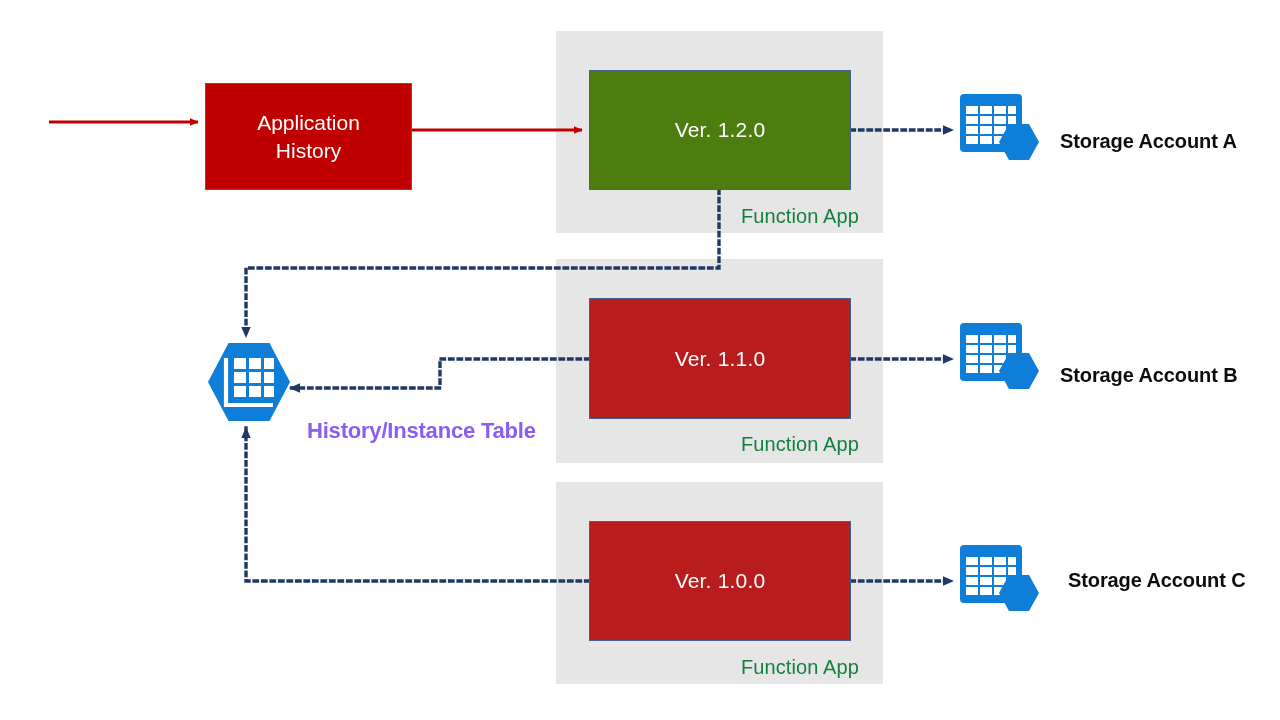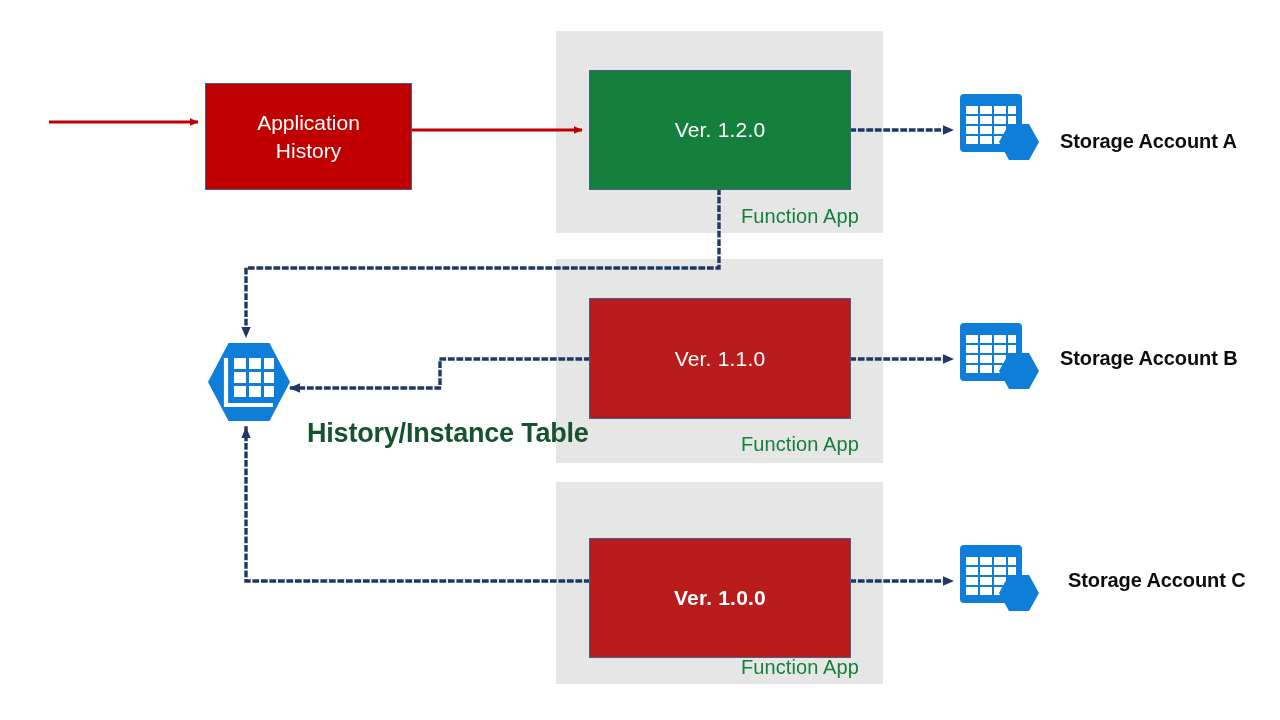--- a/index.html
+++ b/index.html
@@ -42,21 +42,21 @@
     position: absolute;
     box-sizing: border-box;
     border: 1px solid #41618f;
     display: flex;
     align-items: center;
     justify-content: center;
     color: #ffffff;
     font-size: 21px;
     letter-spacing: 0.2px;
   }
-  .ver-green { background: #15803d; }
+  .ver-green { background: #4d7c0f; }
   .ver-blue  { background: #b91c1c; }
 
   
   .router-box {
     position: absolute;
     box-sizing: border-box;
     background: #c00000;
     border: 1px solid #41618f;
     display: flex;
     flex-direction: column;
@@ -72,23 +72,23 @@
   .sa-label {
     position: absolute;
     font-size: 20px;
     font-weight: bold;
     color: #0d0d0d;
     white-space: nowrap;
     letter-spacing: -0.1px;
   }
   .hist-label {
     position: absolute;
-    font-size: 27px;
+    font-size: 22px;
     font-weight: bold;
-    color: #14532d;
+    color: #8b5cf6;
     white-space: nowrap;
     letter-spacing: -0.2px;
   }
   .icon-wrap { position: absolute; }
 </style>
 </head>
 <body>
 
 <div id="canvas">
 
@@ -147,21 +147,21 @@
   <div class="ver-box ver-green" style="left:589px; top:70px; width:262px; height:120px;">
     <span>Ver. 1.2.0</span>
   </div>
   <div class="fa-label" style="left:741px; top:205px;">Function App</div>
 
   <div class="ver-box ver-blue" style="left:589px; top:298px; width:262px; height:121px;">
     <span>Ver. 1.1.0</span>
   </div>
   <div class="fa-label" style="left:741px; top:433px;">Function App</div>
 
-  <div class="ver-box ver-blue" style="left:589px; top:538px; width:262px; height:120px;font-weight:bold;">
+  <div class="ver-box ver-blue" style="left:589px; top:521px; width:262px; height:120px;">
     <span>Ver. 1.0.0</span>
   </div>
   <div class="fa-label" style="left:741px; top:656px;">Function App</div>
 
   <div class="icon-wrap" style="left:208px; top:342px; width:82px; height:80px;">
     <svg width="82" height="80" viewBox="0 0 82 80">
       <polygon points="20.5,1 61.5,1 82,40 61.5,79 20.5,79 0,40" fill="#0f7ed8"></polygon>
       <g fill="none" stroke="#ffffff" stroke-width="4.2">
         <path d="M18,16 L18,63 L65,63"></path>
       </g>
@@ -223,21 +223,21 @@
         <rect x="36" y="34" width="12" height="8"></rect>
         <rect x="50" y="34" width="8" height="8"></rect>
         <rect x="8" y="44" width="12" height="8"></rect>
         <rect x="22" y="44" width="12" height="8"></rect>
         <rect x="36" y="44" width="12" height="8"></rect>
         <rect x="50" y="44" width="8" height="8"></rect>
       </g>
       <polygon points="51,32 71,32 81,50 71,68 51,68 41,50" fill="#0f7ed8"></polygon>
     </svg>
   </div>
-  <div class="sa-label" style="left:1060px; top:347px;text-align:center;">Storage Account B</div>
+  <div class="sa-label" style="left:1060px; top:364px;text-align:center;">Storage Account B</div>
 
   <div class="icon-wrap" style="left:958px; top:543px; width:86px; height:72px;">
     <svg width="86" height="72" viewBox="0 0 86 72">
       <rect x="2" y="2" width="62" height="58" rx="4" ry="4" fill="#0f7ed8"></rect>
       <g fill="#ffffff">
         <rect x="8" y="14" width="12" height="8"></rect>
         <rect x="22" y="14" width="12" height="8"></rect>
         <rect x="36" y="14" width="12" height="8"></rect>
         <rect x="50" y="14" width="8" height="8"></rect>
         <rect x="8" y="24" width="12" height="8"></rect>

